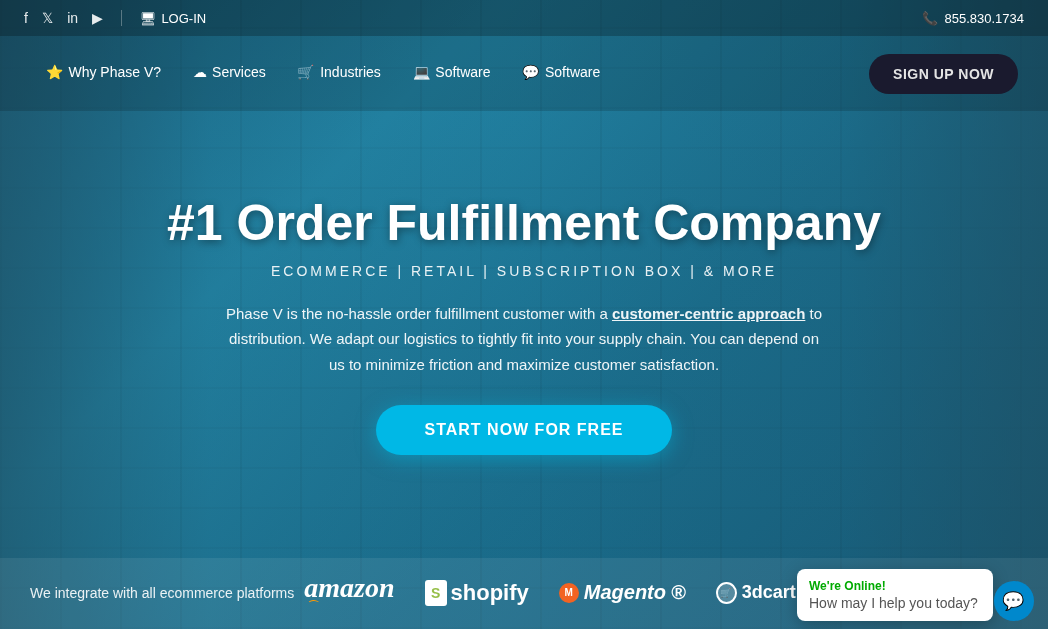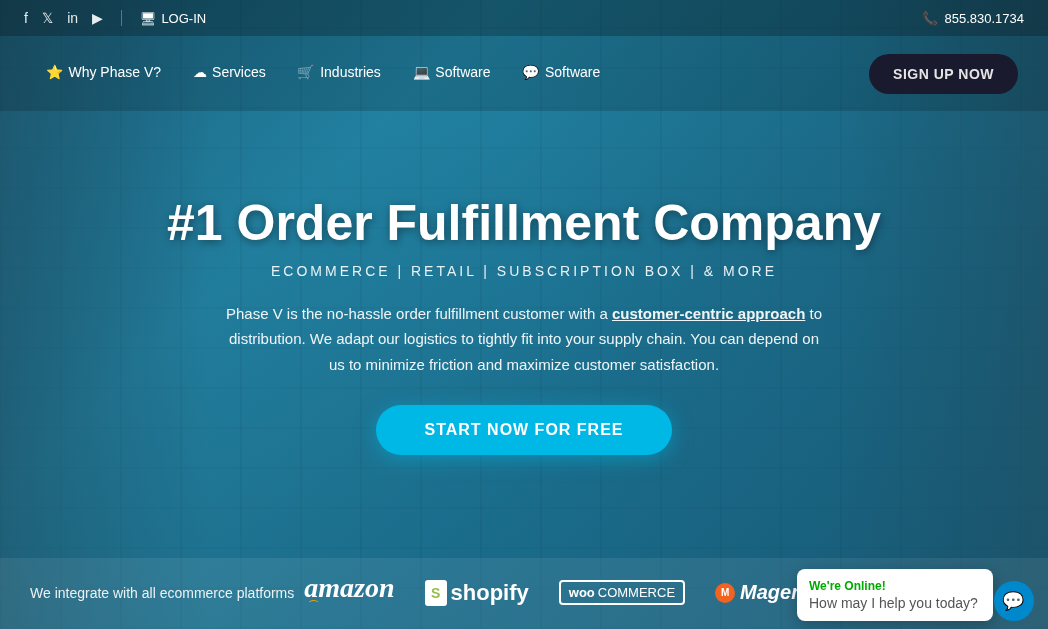--- a/index.html
+++ b/index.html
@@ -307,24 +307,20 @@
           <div class="amazon-logo">amazon</div>
           <div class="amazon-arrow">⌒</div>
         </div>
       </div>
 
       <div class="partner-logo shopify-logo">
         <div class="shopify-icon">S</div>
         <span>shopify</span>
       </div>
 
-      <div class="partner-logo woo-logo">
-        <span class="woo-text-woo">woo</span>
-        <span class="woo-text-commerce">COMMERCE</span>
-      </div>
 
       <div class="partner-logo magento-logo">
         <div class="magento-icon">M</div>
         <span>Magento</span>®
       </div>
 
       <div class="partner-logo sdcart-logo partner-overflow">
         <div class="sdcart-icon">🛒</div>
         <span>3dcart</span>
       </div>

